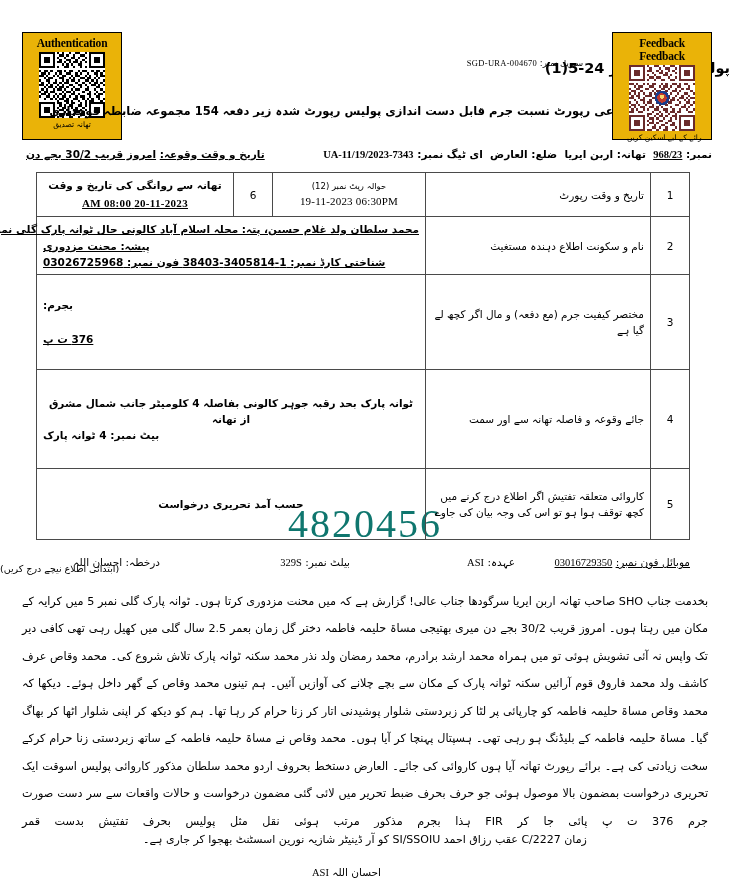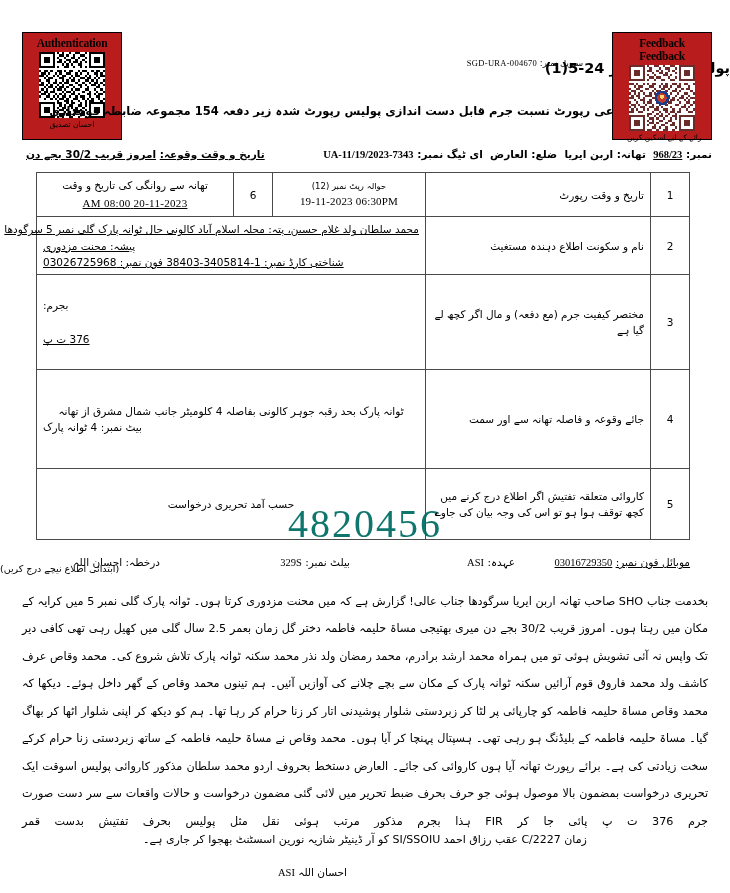--- a/index.html
+++ b/index.html
@@ -28,21 +28,21 @@
     position: absolute;
     top: 24px;
     left: 0;
     width: 730px;
     height: 122px;
   }
 
   .qr-box {
     position: absolute;
     border: 1.6px solid #000;
-    background: #b91c1c;
+    background: #eab308;
     box-sizing: border-box;
     text-align: center;
     padding: 4px 3px 2px;
   }
   .qr-box.left  { left: 22px;  top: 8px;  width: 100px; height: 108px; }
   .qr-box.right { left: 612px; top: 8px;  width: 100px; height: 108px; }
 
   .qr-title {
     font-family: "Liberation Serif", serif;
     font-size: 11.5px;
@@ -151,21 +151,21 @@
     vertical-align: middle;
     padding: 4px 6px;
     font-size: 10.5px;
     font-family: "DejaVu Sans", sans-serif;
     line-height: 1.55;
   }
   .col-idx   { width: 26px;  text-align: center; font-family: "Liberation Serif", serif; font-size: 11px; }
   .col-label { width: 212px; text-align: right; }
   .col-mid   { width: 140px; text-align: center; border-radius: 17px; }
   .col-mid2  { width: 26px;  text-align: center; font-family: "Liberation Serif", serif; font-size: 11px;}
-  .col-val   { text-align: center; }
+  .col-val   { text-align: center; font-weight: bold; }
 
   .cell-sub {
     font-size: 8.5px;
     display: block;
     direction: rtl;
   }
   .mono-val {
     font-family: "Liberation Serif", serif;
     font-size: 11px;
     direction: ltr;
@@ -269,20 +269,21 @@
   }
   .sign {
     position: absolute;
     left: 0;
     top: 866px;
     width: 625px;
     text-align: center;
     direction: rtl;
     font-size: 10.5px;
     font-family: "DejaVu Sans", sans-serif;
+    padding-left: 34px;
   }
   .sign .lat { font-family: "Liberation Serif", serif; }
 </style>
 </head>
 <body>
 
 <div class="page">
 
   <div class="watermark">4820456</div>
 
@@ -516,21 +517,21 @@
             <rect x="12" y="27" width="2" height="1"></rect>
             <rect x="15" y="27" width="1" height="1"></rect>
             <rect x="18" y="27" width="2" height="1"></rect>
           <rect x="8" y="28" width="1" height="1"></rect>
             <rect x="10" y="28" width="1" height="1"></rect>
             <rect x="13" y="28" width="2" height="1"></rect>
             <rect x="17" y="28" width="1" height="1"></rect>
             <rect x="20" y="28" width="1" height="1"></rect>
         </g>
       </svg>
-      <div class="qr-caption">احسان تصدیق</div>
+      <div class="qr-caption">تھانہ تصدیق</div>
     </div>
 
     <div class="serial-line">
       <span>سیریل نمبر:</span>
       <span class="val">SGD-URA-004670</span>
     </div>
 
     <div class="form-number">پولیس فارم نمبر 24-5(1)</div>
 
     <div class="form-subtitle">ابتدائی اطلاعی رپورٹ نسبت جرم قابل دست اندازی پولیس رپورٹ شدہ زیر دفعہ 154 مجموعہ ضابطہ فوجداری</div>

